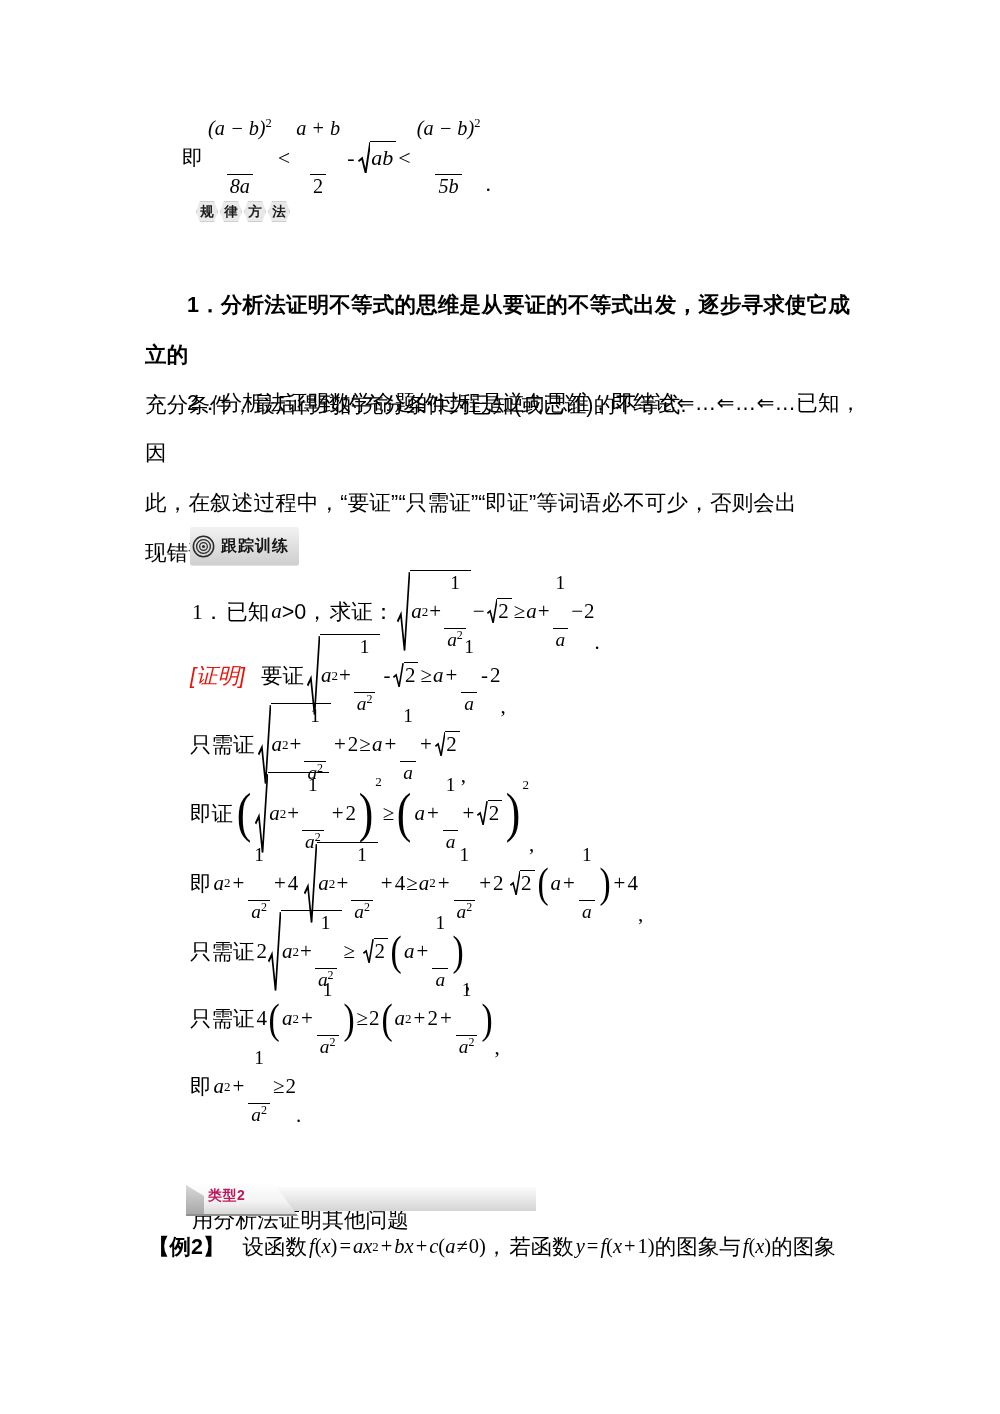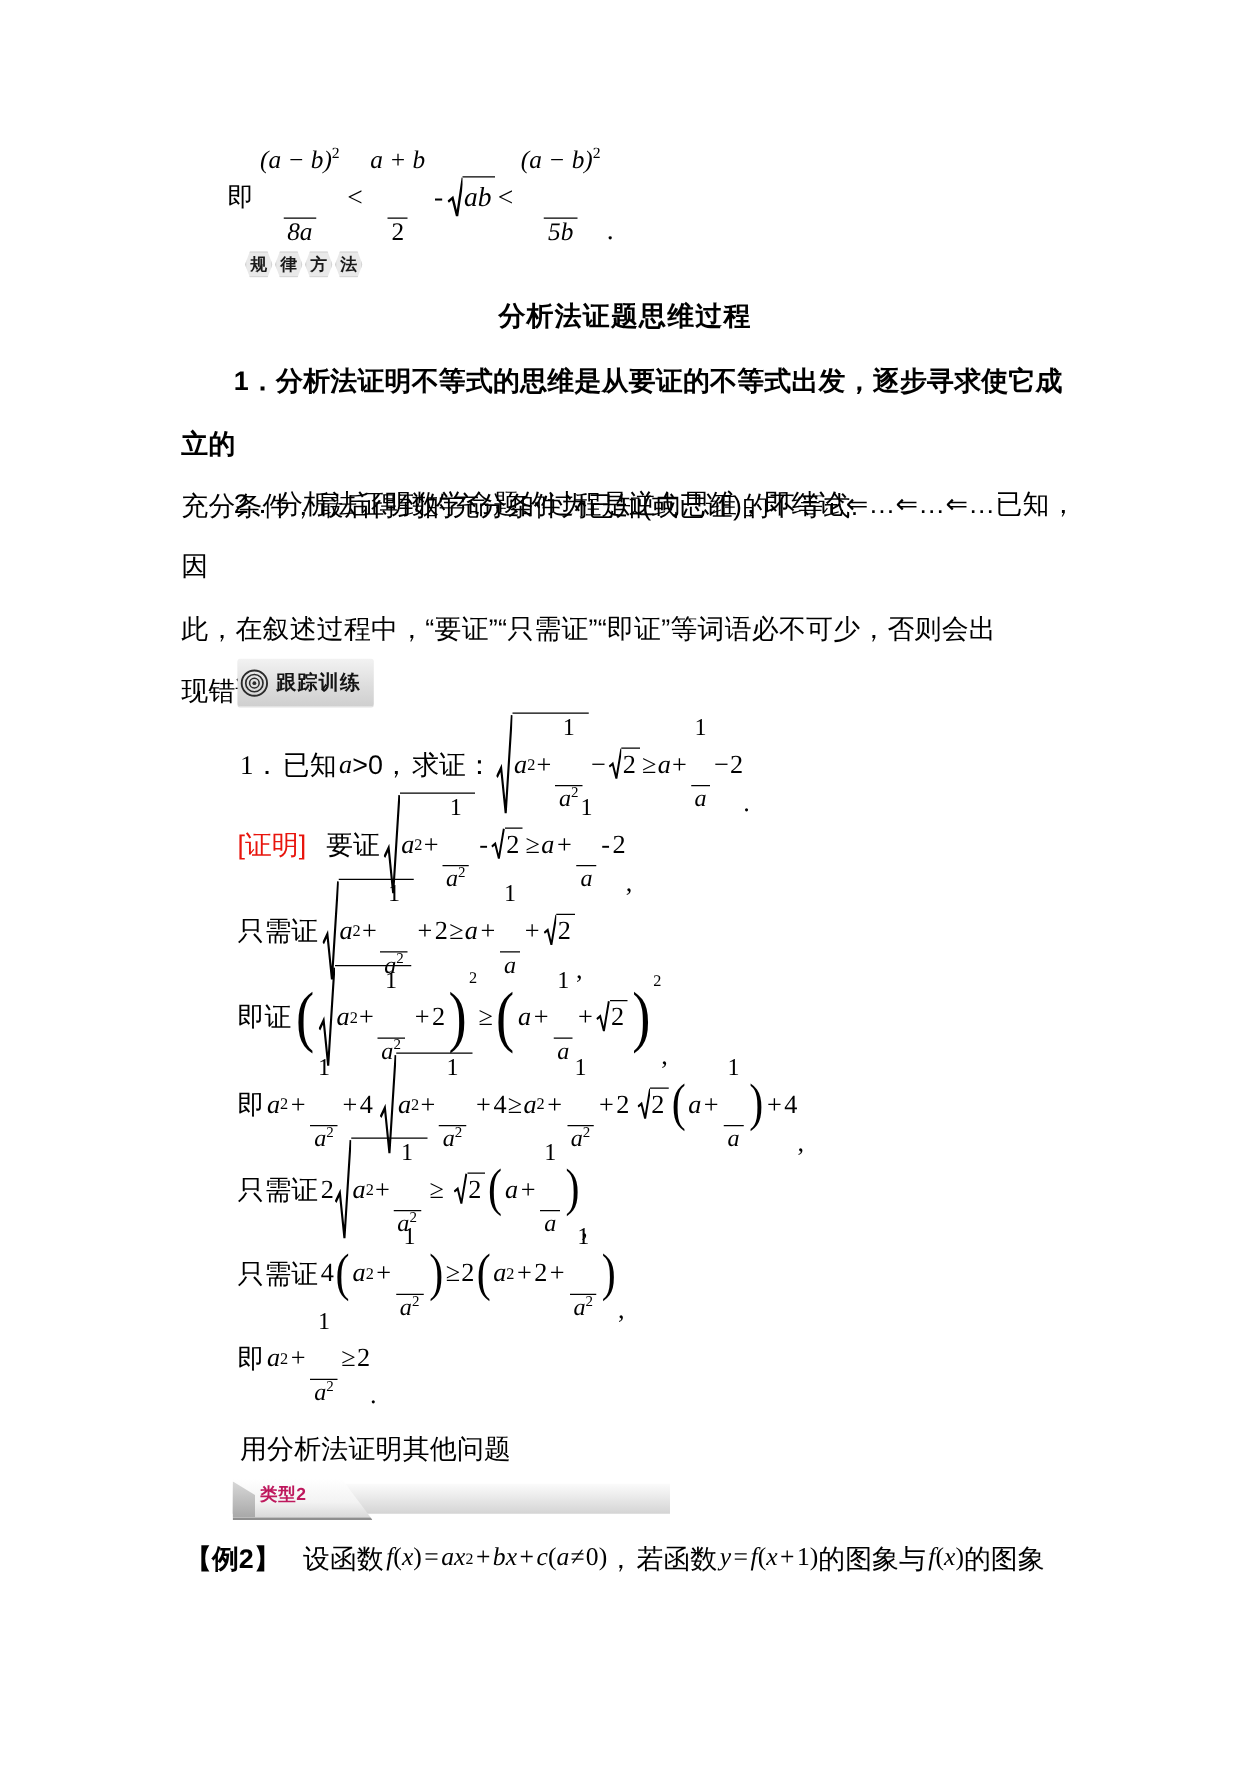--- a/index.html
+++ b/index.html
@@ -228,20 +228,21 @@
     white-space: nowrap;
   }
   .proof-line .lead {
     font-family: "Liberation Sans", "DejaVu Sans", sans-serif;
     font-size: 21.5px;
     margin-right: 2px;
   }
   .proof-line .lead.red {
     color: #e8140c;
     margin-right: 16px;
+    font-style: italic;
   }
 </style>
 </head>
 <body>
 
 <div class="page">
 
   <div class="line-block" style="left:182px; top:118px;">
     <span class="cn" style="font-size:21px; vertical-align:middle;">即</span><span class="math" style="font-size:22px;">
       <span class="frac">
@@ -271,21 +272,20 @@
     </span>
   </div>
 
   <div class="hexbadge" style="left:196px; top:201px;">
     <span class="hexcell">规</span>
     <span class="hexcell">律</span>
     <span class="hexcell">方</span>
     <span class="hexcell">法</span>
   </div>
 
-  <div class="center-head" style="top:238px;">分析法证题思维过程</div>
 
   <div class="body-para" style="left:145px; top:280px; width:720px;">
     <div style="text-indent:42px;font-weight:bold;">1．分析法证明不等式的思维是从要证的不等式出发，逐步寻求使它成立的</div>
     <div>充分条件，最后得到的充分条件为已知(或已证)的不等式.</div>
   </div>
 
   <div class="body-para" style="left:145px; top:378px; width:720px;">
     <div style="text-indent:42px;">2．分析法证明数学命题的过程是逆向思维，即结论⇐…⇐…⇐…已知，因</div>
     <div>此，在叙述过程中，“要证”“只需证”“即证”等词语必不可少，否则会出</div>
     <div>现错误.</div>
@@ -654,21 +654,21 @@
           <span class="num mn">1</span>
           <span class="den"><span class="mi">a</span><sup class="sp">2</sup></span>
         </span>
       <span class="mo tight">≥</span>
       <span class="mn">2</span>
       <span class="mn" style="align-self:flex-end;">.</span>
     </span>
   </div>
 
 
-  <div class="body-para" style="left:192px; top:1135px; line-height:48px;">用分析法证明其他问题</div>
+  <div class="body-para" style="left:192px; top:1196px; line-height:48px;">用分析法证明其他问题</div>
 
   <div class="typebanner" style="left:186px; top:1183px;">
     <div class="bar"></div>
     <div class="tab"></div>
     <div class="tab-dark"></div>
     <div class="tlabel">类型2</div>
   </div>
 
   <div class="proof-line" style="left:148px; top:1232px;">
     <span class="lead" style="font-weight:700; margin-right:18px;">【例2】</span>

